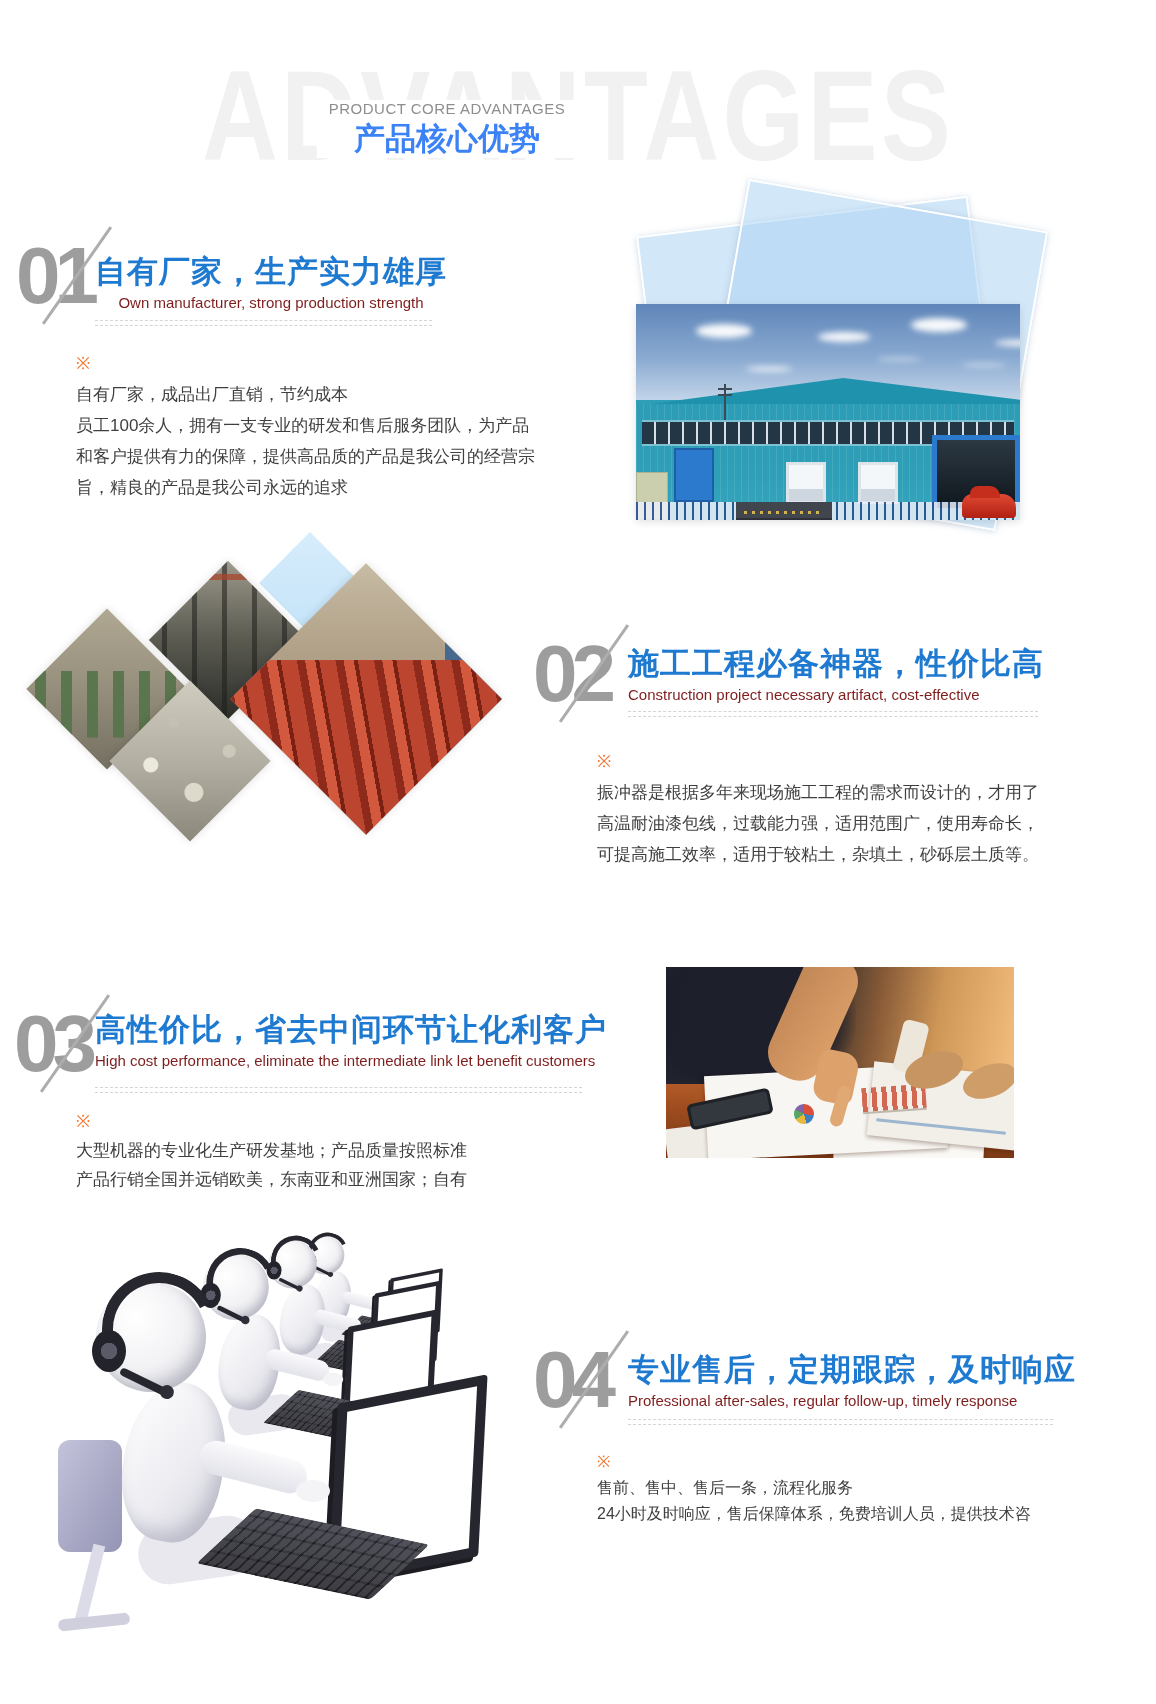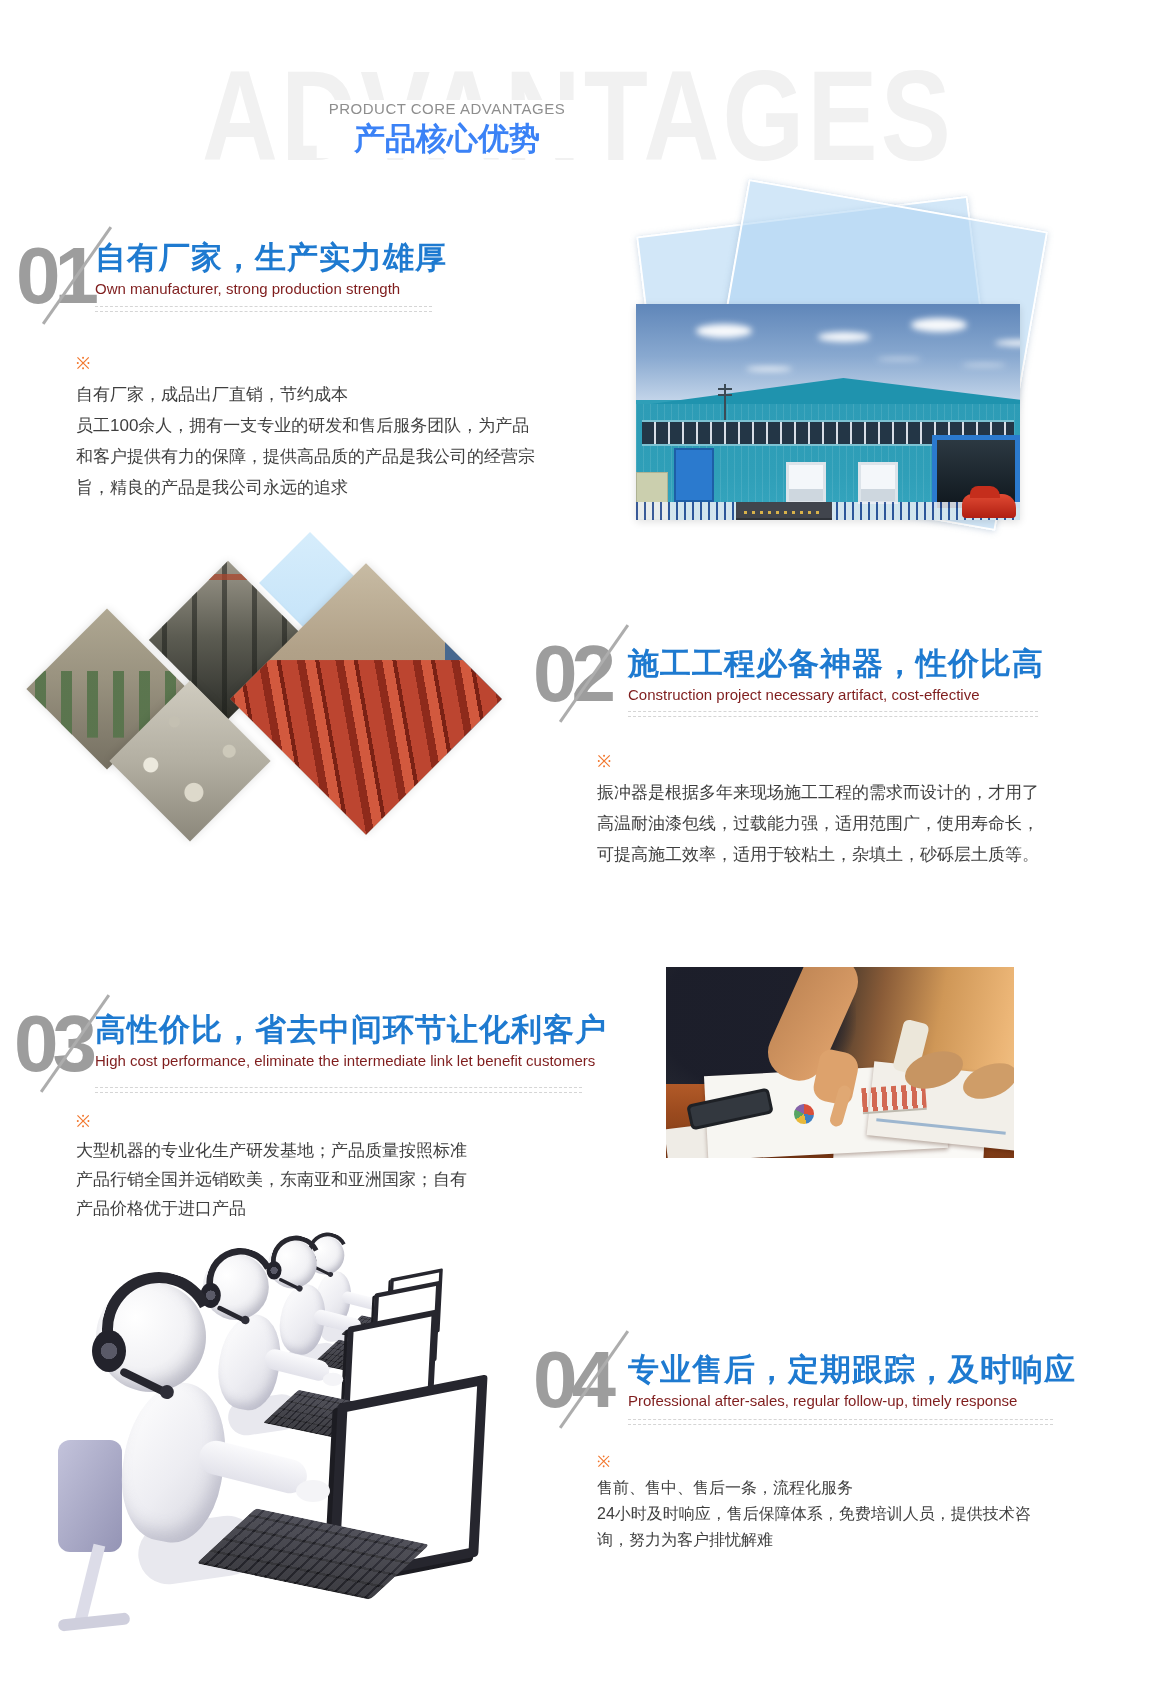--- a/index.html
+++ b/index.html
@@ -24,21 +24,21 @@
   .sec-title{font-size:31px;font-weight:700;color:#1e7ad0;line-height:38px;letter-spacing:1px;}
   .sec-sub{font-size:15px;color:#7f1d1d;margin-top:3px;line-height:17px;}
   .sec-divider{height:4px;border-top:1px dashed #d5d5d5;border-bottom:1px dashed #d5d5d5;}
   .sec-para{position:absolute;color:#3f3f3f;white-space:nowrap;z-index:2;}
   .sec-para .marker{position:absolute;left:0;top:0;color:#f2762c;}
   .pline{display:block;}
 
   
   .n1{left:16px;top:240px;} .n2{left:533px;top:638px;}
   .n3{left:14px;top:1008px;} .n4{left:533px;top:1344px;}
-  .h1{left:95px;top:239px;} .h1 .sec-divider{margin-top:9px;width:337px;}
+  .h1{left:95px;top:253px;text-align:center;} .h1 .sec-divider{margin-top:9px;width:337px;}
   .h2{left:628px;top:645px;} .h2 .sec-divider{margin-top:8px;width:410px;}
   .h3{left:95px;top:1011px;} .h3 .sec-divider{margin-top:18px;width:487px;}
   .h4{left:628px;top:1351px;} .h4 .sec-divider{margin-top:10px;width:425px;}
   .p1t{left:76px;top:348px;font-size:17px;line-height:31px;} .p1t .plines{margin-left:33px;}
   .p2t{left:597px;top:746px;font-size:17px;line-height:31px;} .p2t .plines{margin-left:32px;}
   .p3t{left:76px;top:1107px;font-size:17px;line-height:29px;} .p3t .plines{margin-left:34px;}
   .p4t{left:597px;top:1449px;font-size:16px;line-height:26px;} .p4t .plines{margin-left:32px;}
 
   
   .art1{position:absolute;left:590px;top:195px;width:470px;height:335px;}
@@ -278,21 +278,20 @@
   <div class="sec-head h3">
     <div class="sec-title">高性价比，省去中间环节让化利客户</div>
     <div class="sec-sub">High cost performance, eliminate the intermediate link let benefit customers</div>
     <div class="sec-divider"></div>
   </div>
   <div class="sec-para p3t">
     <span class="marker">※</span>
     <span class="plines">
       <span class="pline">大型机器的专业化生产研发基地；产品质量按照标准</span>
       <span class="pline">产品行销全国并远销欧美，东南亚和亚洲国家；自有</span>
-      <span class="pline">产品价格优于进口产品</span>
     </span>
   </div>
   <div class="art3">
     <div class="b-person"></div>
     <div class="b-desk"></div>
     <div class="b-paper b-pC"></div>
     <div class="b-paper b-pD"></div>
     <div class="b-paper b-pA"></div>
     <div class="b-paper b-pB"></div>
     <div class="b-line"></div>
@@ -364,17 +363,16 @@
   <div class="sec-head h4">
     <div class="sec-title">专业售后，定期跟踪，及时响应</div>
     <div class="sec-sub">Professional after-sales, regular follow-up, timely response</div>
     <div class="sec-divider"></div>
   </div>
   <div class="sec-para p4t">
     <span class="marker">※</span>
     <span class="plines">
       <span class="pline">售前、售中、售后一条，流程化服务</span>
       <span class="pline">24小时及时响应，售后保障体系，免费培训人员，提供技术咨</span>
-      <span class="pline">询，努力为客户排忧解难</span>
     </span>
   </div>
 
 </div>
 
 </body></html>

